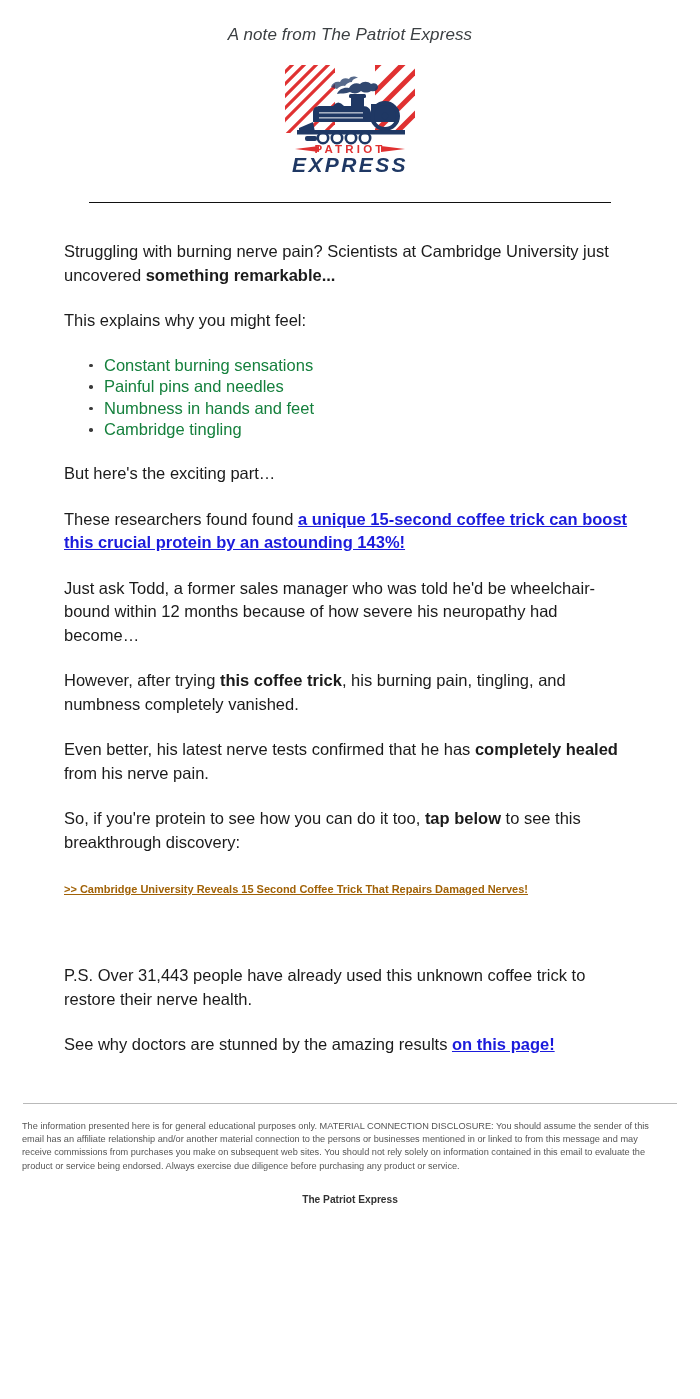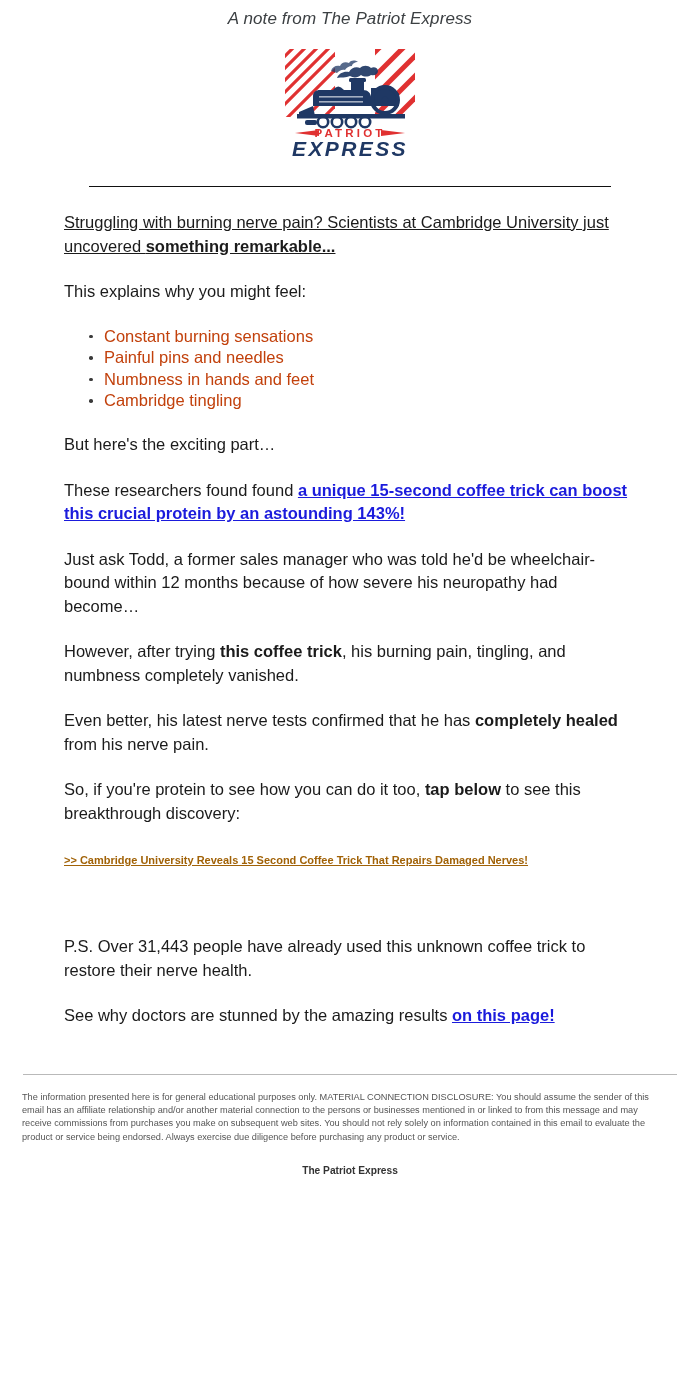--- a/index.html
+++ b/index.html
@@ -19,21 +19,21 @@
     width: 700px;
     box-sizing: border-box;
   }
 
   
   .preheader {
     text-align: center;
     font-style: italic;
     font-size: 17px;
     color: #3c4043;
-    padding-top: 9px;
+    padding-top: 25px;
     letter-spacing: 0.1px;
   }
 
   .logo-wrap {
     display: flex;
     justify-content: center;
     margin-top: 15px;
   }
   .logo {
     width: 150px;
@@ -57,34 +57,34 @@
   .content {
     padding: 0 64px 0 64px;
     box-sizing: border-box;
   }
   .content p {
     font-size: 16.5px;
     line-height: 23.5px;
     margin: 0 0 22px 0;
     color: #1b1b1b;
   }
-  .content p.first { margin-top: 24px; text-decoration: underline; }
+  .content p.first { margin-top: 37px; }
   b, strong { font-weight: bold; }
 
   ul.symptoms {
     margin: 0 0 22px 0;
     padding-left: 40px;
     list-style: none;
   }
   ul.symptoms li {
     font-size: 16.5px;
     line-height: 21px;
     margin: 0 0 0.5px 0;
     position: relative;
-    color: #c2410c;
+    color: #15803d;
   }
   ul.symptoms li::before {
     content: "";
     position: absolute;
     left: -15px;
     top: 9px;
     width: 3.5px;
     height: 3.5px;
     background: #3a3a3a;
     border-radius: 50%;

